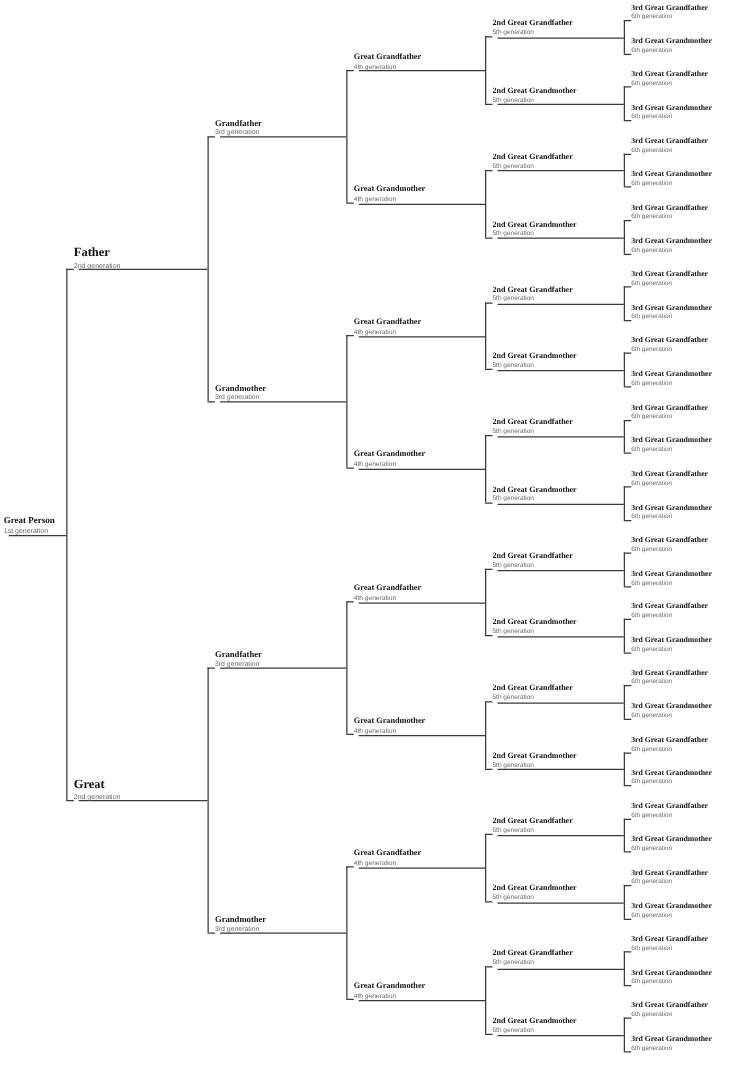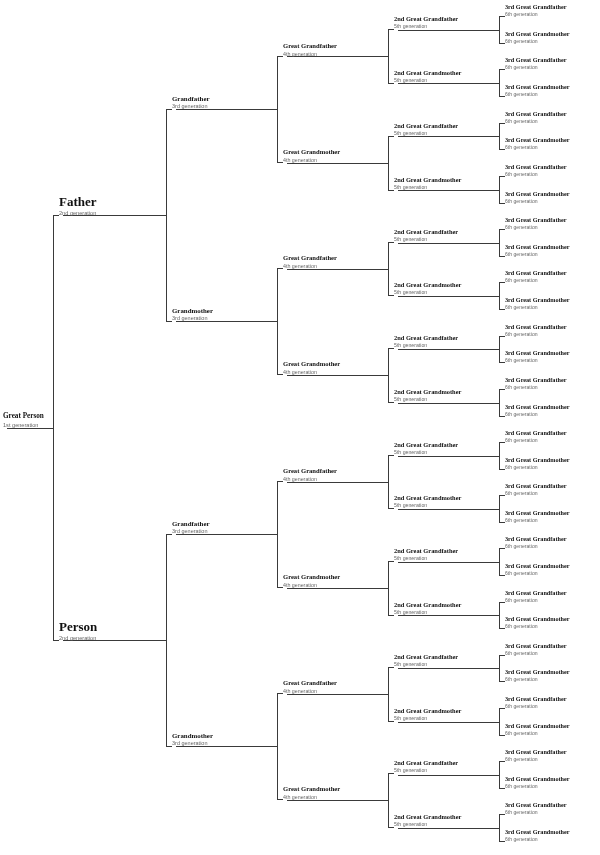--- a/index.html
+++ b/index.html
@@ -28,21 +28,21 @@
   }
   .node .gen{
     display:block;
     font-family:"Liberation Sans", sans-serif;
     color:#666666;
     line-height:1.15;
     margin-top:1px;
   }
   .g1 .name{font-size:7.2px;}
   .g1 .gen{font-size:5.6px;}
-  .g2 .name{font-size:13px;}
+  .g2 .name{font-size:10px;}
   .g2 .gen{font-size:5.6px;}
   .g3 .name{font-size:6.9px;}
   .g3 .gen{font-size:5.5px;}
   .g4 .name{font-size:6.6px;}
   .g4 .gen{font-size:5.3px;}
   .g5 .name{font-size:6.4px;}
   .g5 .gen{font-size:5.2px;}
   .g6 .name{font-size:6.2px;}
   .g6 .gen{font-size:5.1px;}
 
@@ -186,21 +186,21 @@
   <div id="nodes">
       <div class="node g1" style="left: 3px; top: 428px;">
         <span class="name">Great Person</span>
         <span class="gen">1st generation</span>
       </div>
       <div class="node g2" style="left: 59px; top: 216px;">
         <span class="name">Father</span>
         <span class="gen">2nd generation</span>
       </div>
       <div class="node g2" style="left: 59px; top: 641px;">
-        <span class="name">Person</span>
+        <span class="name">Great</span>
         <span class="gen">2nd generation</span>
       </div>
       <div class="node g3" style="left: 172px; top: 110px;">
         <span class="name">Grandfather</span>
         <span class="gen">3rd generation</span>
       </div>
       <div class="node g3" style="left: 172px; top: 322px;">
         <span class="name">Grandmother</span>
         <span class="gen">3rd generation</span>
       </div>

